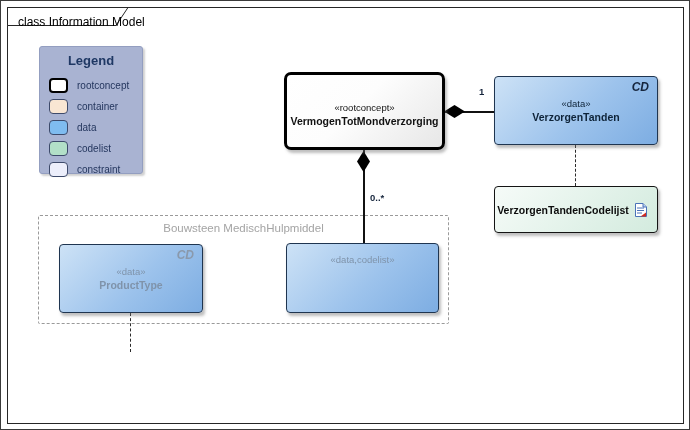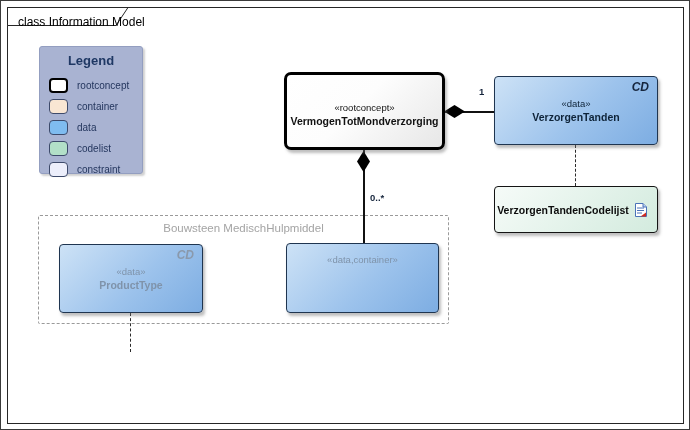--- a/index.html
+++ b/index.html
@@ -171,17 +171,17 @@
     </svg>
   </div>
 
   <div class="node bluebox pt">
     <div class="corner-cd">CD</div>
     <div class="stereo">«data»</div>
     <div class="cname">ProductType</div>
   </div>
 
   <div class="node bluebox prothese">
-    <div class="stereo">«data,container»</div>
+    <div class="stereo">«data,codelist»</div>
   </div>
 
 
 </div>
 
 </body></html>

